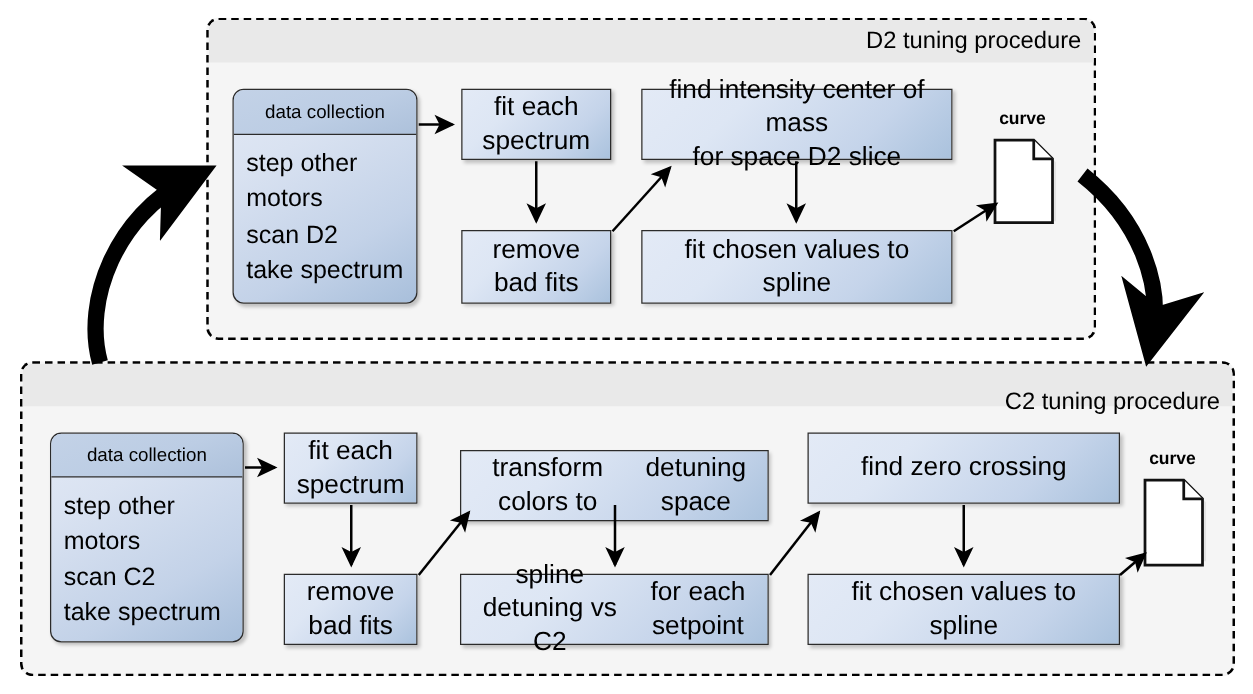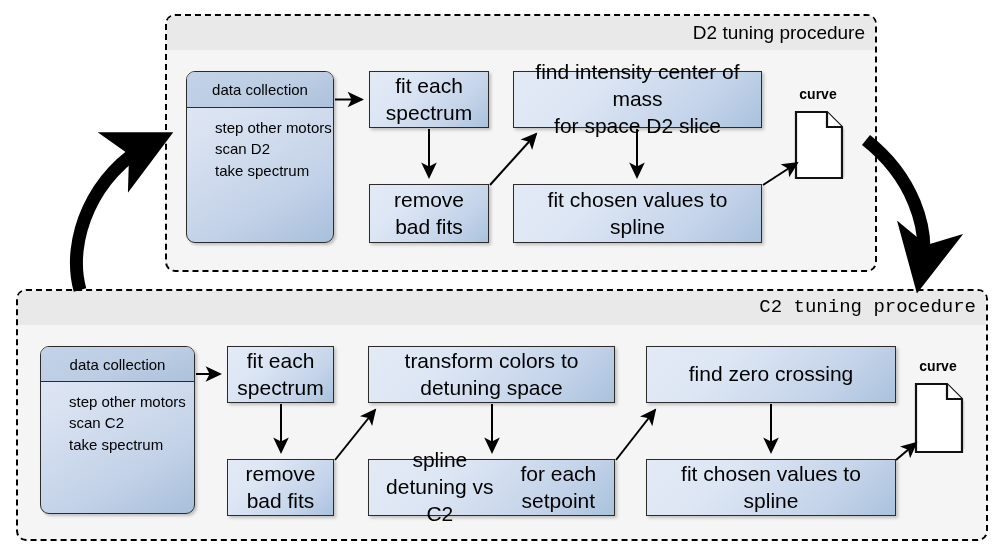--- a/index.html
+++ b/index.html
@@ -67,23 +67,23 @@
   .dc-head{
     position:absolute;left:0;top:0;right:0;
     background:linear-gradient(160deg,#c3d2e7 0%,#bccde4 55%,#adc1db 100%);
     border-bottom:1.6px solid #2b2b2b;
     display:flex;align-items:center;justify-content:center;
     font-size:15px;color:#000;
     box-sizing:border-box;
     text-align:center;
   }
   .dc-body{
-    position:absolute;left:18px;right:0;bottom:0;
+    position:absolute;left:0;right:0;bottom:0;
     padding:8px 0 0 10px;
-    font-size:15px;color:#000;line-height:1.42;
+    font-size:20px;color:#000;line-height:1.42;
     box-sizing:border-box;
   }
   .dc-body span{display:block;}
 
   
   .curve-wrap{position:absolute;}
   .curve-label{
     position:absolute;
     font-size:14px;font-weight:bold;color:#000;
     white-space:nowrap;text-align:center;
@@ -137,21 +137,21 @@
       <svg width="52" height="72" viewBox="0 0 52 72">
         <polygon points="3,65 3,3 34,3 49,18 49,65" fill="#cfcfcf" opacity="0.45" transform="translate(3,3)"></polygon>
         <path d="M3,3 L34,3 L49,18 L49,69 L3,69 Z" fill="#ffffff" stroke="#111" stroke-width="2.2" stroke-linejoin="miter"></path>
         <path d="M34,3 L34,18 L49,18" fill="#ffffff" stroke="#111" stroke-width="2.2" stroke-linejoin="miter"></path>
       </svg>
     </div>
   </div>
 
   <div class="group" style="left:16px;top:289px;width:972px;height:252px;">
     <div class="group-title-bar" style="height:34px;"></div>
-    <div class="group-title" style="top:7px;font-family:Liberation Mono, monospace;">C2 tuning procedure</div>
+    <div class="group-title" style="top:21px;">C2 tuning procedure</div>
   </div>
 
   <div class="dcbox" style="left:40px;top:346px;width:155px;height:168px;">
     <div class="dc-head" style="height:35px;">data collection</div>
     <div class="dc-body" style="top:36px;">
       <span>step other motors</span>
       <span>scan C2</span>
       <span>take spectrum</span>
     </div>
   </div>
@@ -159,21 +159,21 @@
   <div class="pbox" style="left:227px;top:346px;width:107px;height:57px;flex-direction:column;">
     <span>fit each</span>
     <span>spectrum</span>
   </div>
 
   <div class="pbox" style="left:227px;top:459px;width:107px;height:57px;flex-direction:column;">
     <span>remove</span>
     <span>bad fits</span>
   </div>
 
-  <div class="pbox" style="left:368px;top:346px;width:247px;height:57px;flex-direction:column;">
+  <div class="pbox" style="left:368px;top:360px;width:247px;height:57px;flex-direction:row;">
     <span>transform colors to</span>
     <span>detuning space</span>
   </div>
 
   <div class="pbox" style="left:368px;top:459px;width:247px;height:57px;flex-direction:row;">
     <span>spline detuning vs C2</span>
     <span>for each setpoint</span>
   </div>
 
   <div class="pbox" style="left:646px;top:346px;width:250px;height:57px;">

